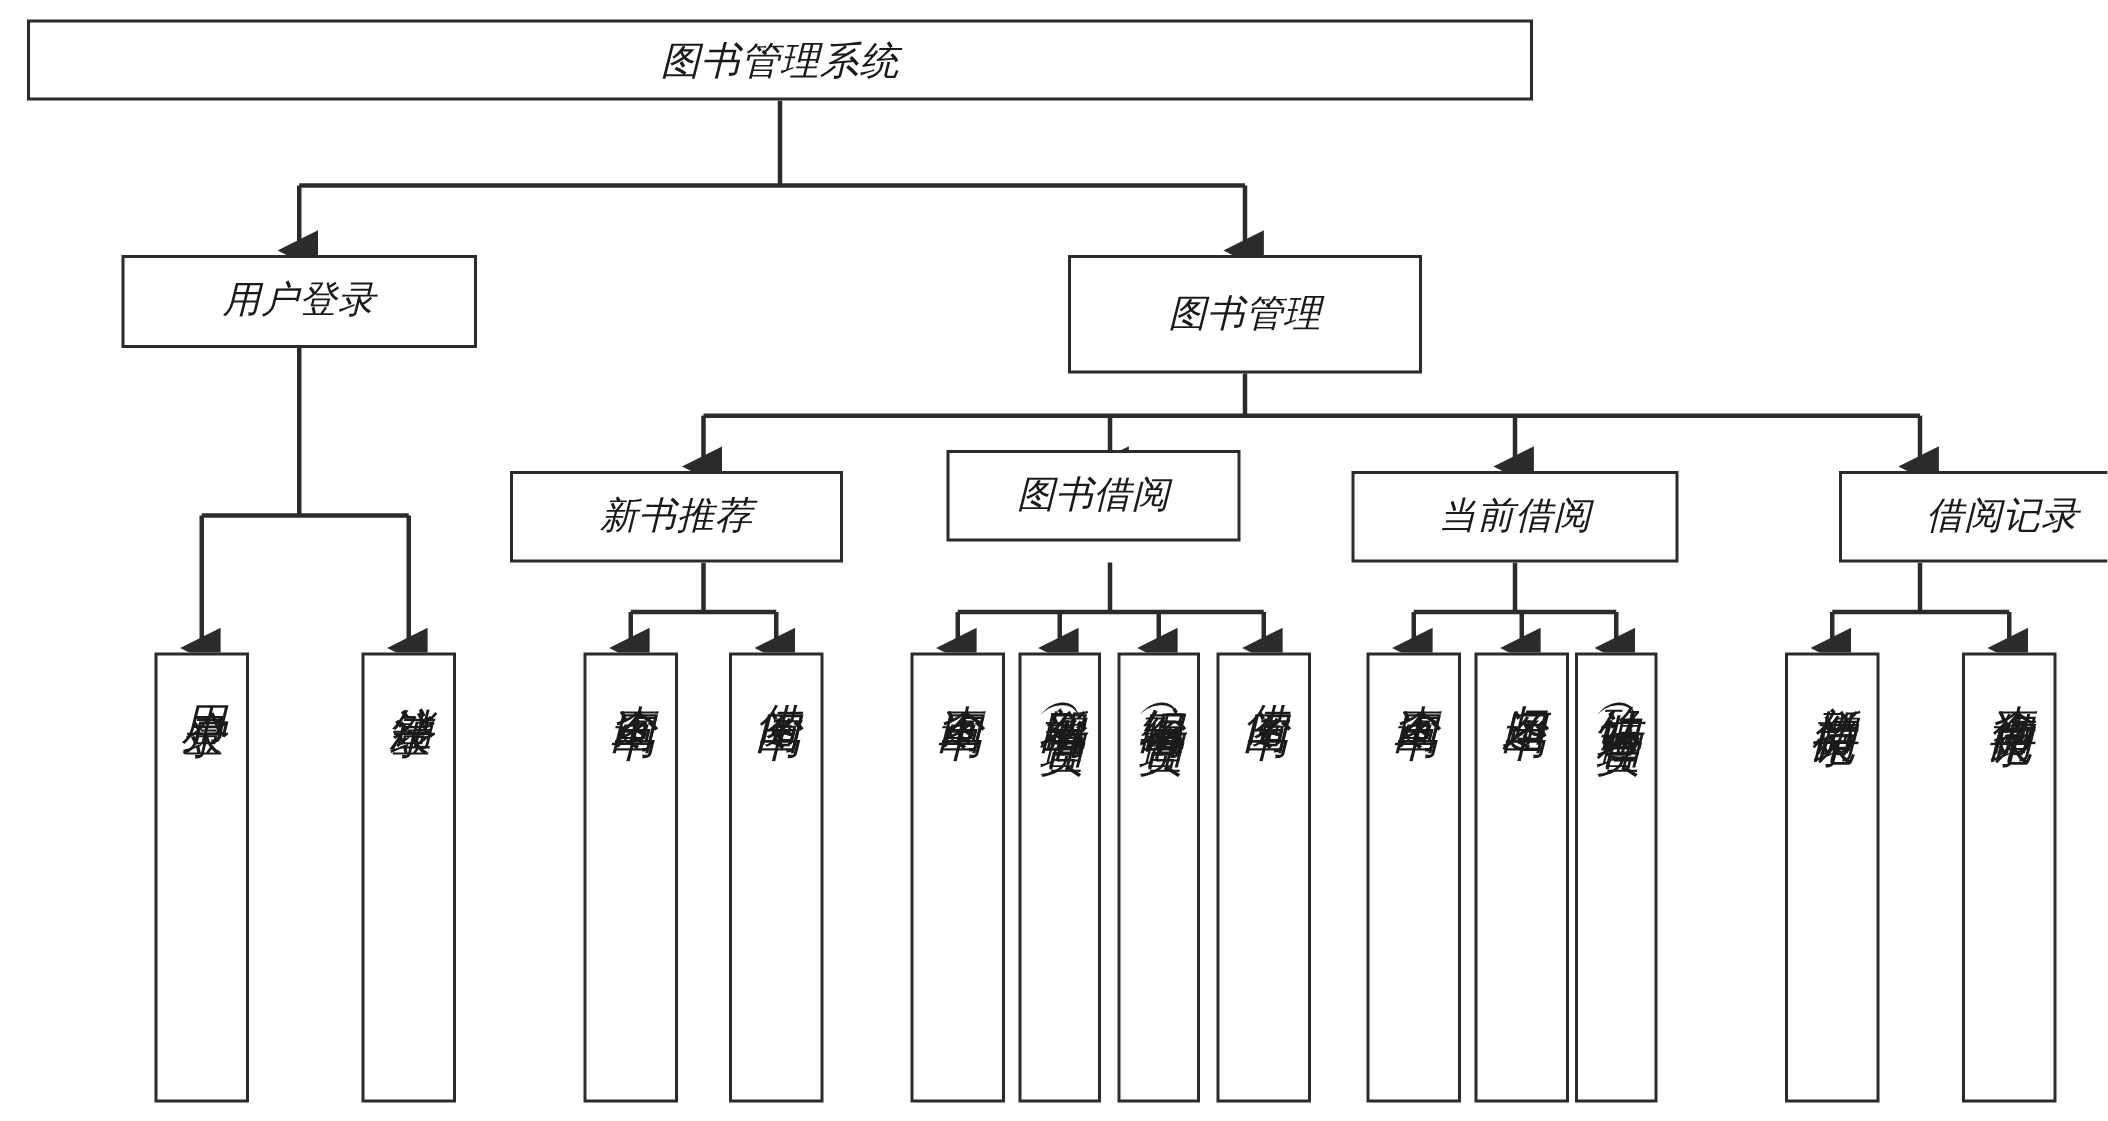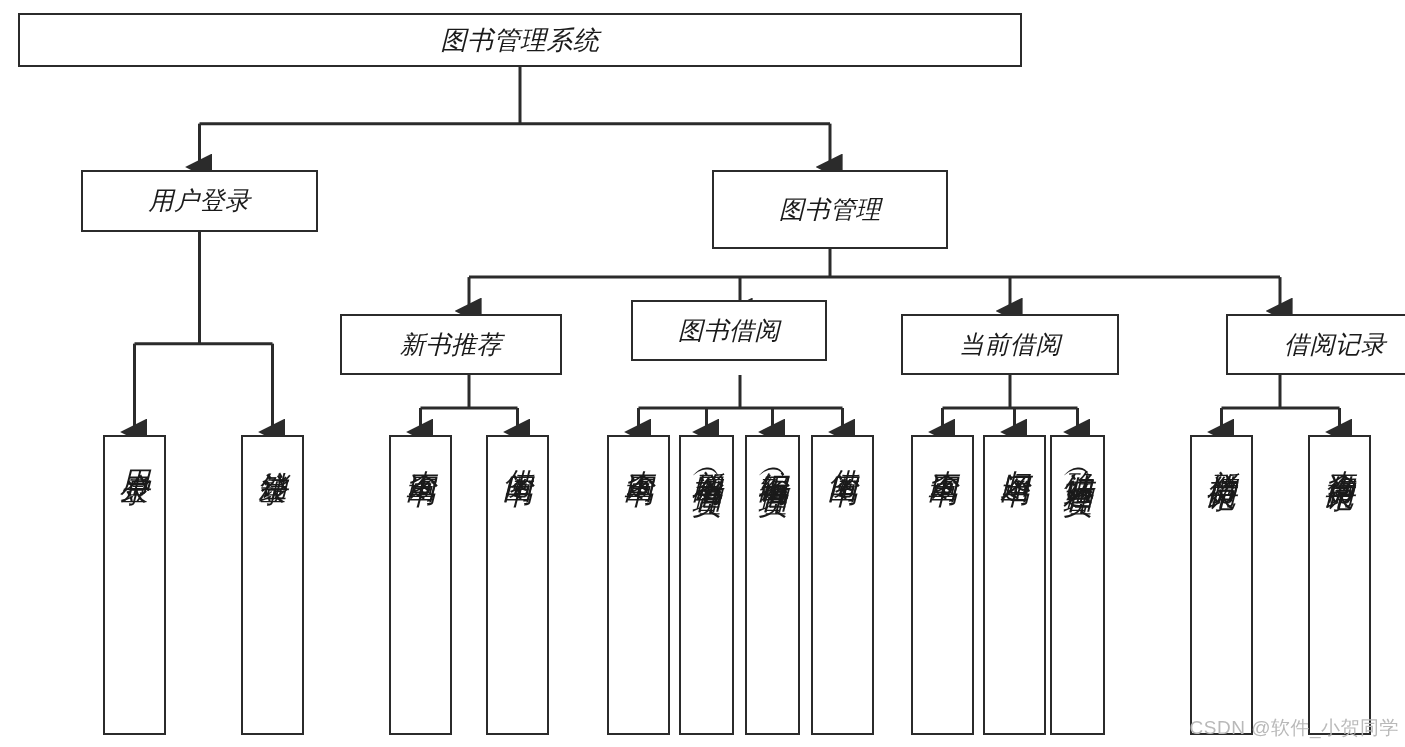--- a/index.html
+++ b/index.html
@@ -175,14 +175,13 @@
         <span class="lbl">确认归还（管理员）</span>
       </div>
       <div class="node v" style="left: 1190px; top: 435px; width: 63px; height: 300px;">
         <span class="lbl">新增借阅记录</span>
       </div>
       <div class="node v" style="left: 1308px; top: 435px; width: 63px; height: 300px;">
         <span class="lbl">查询借阅记录</span>
       </div>
     </div>
 
-  <div class="watermark">CSDN @软件_小贺同学</div>
 </div>
 
 </body></html>

